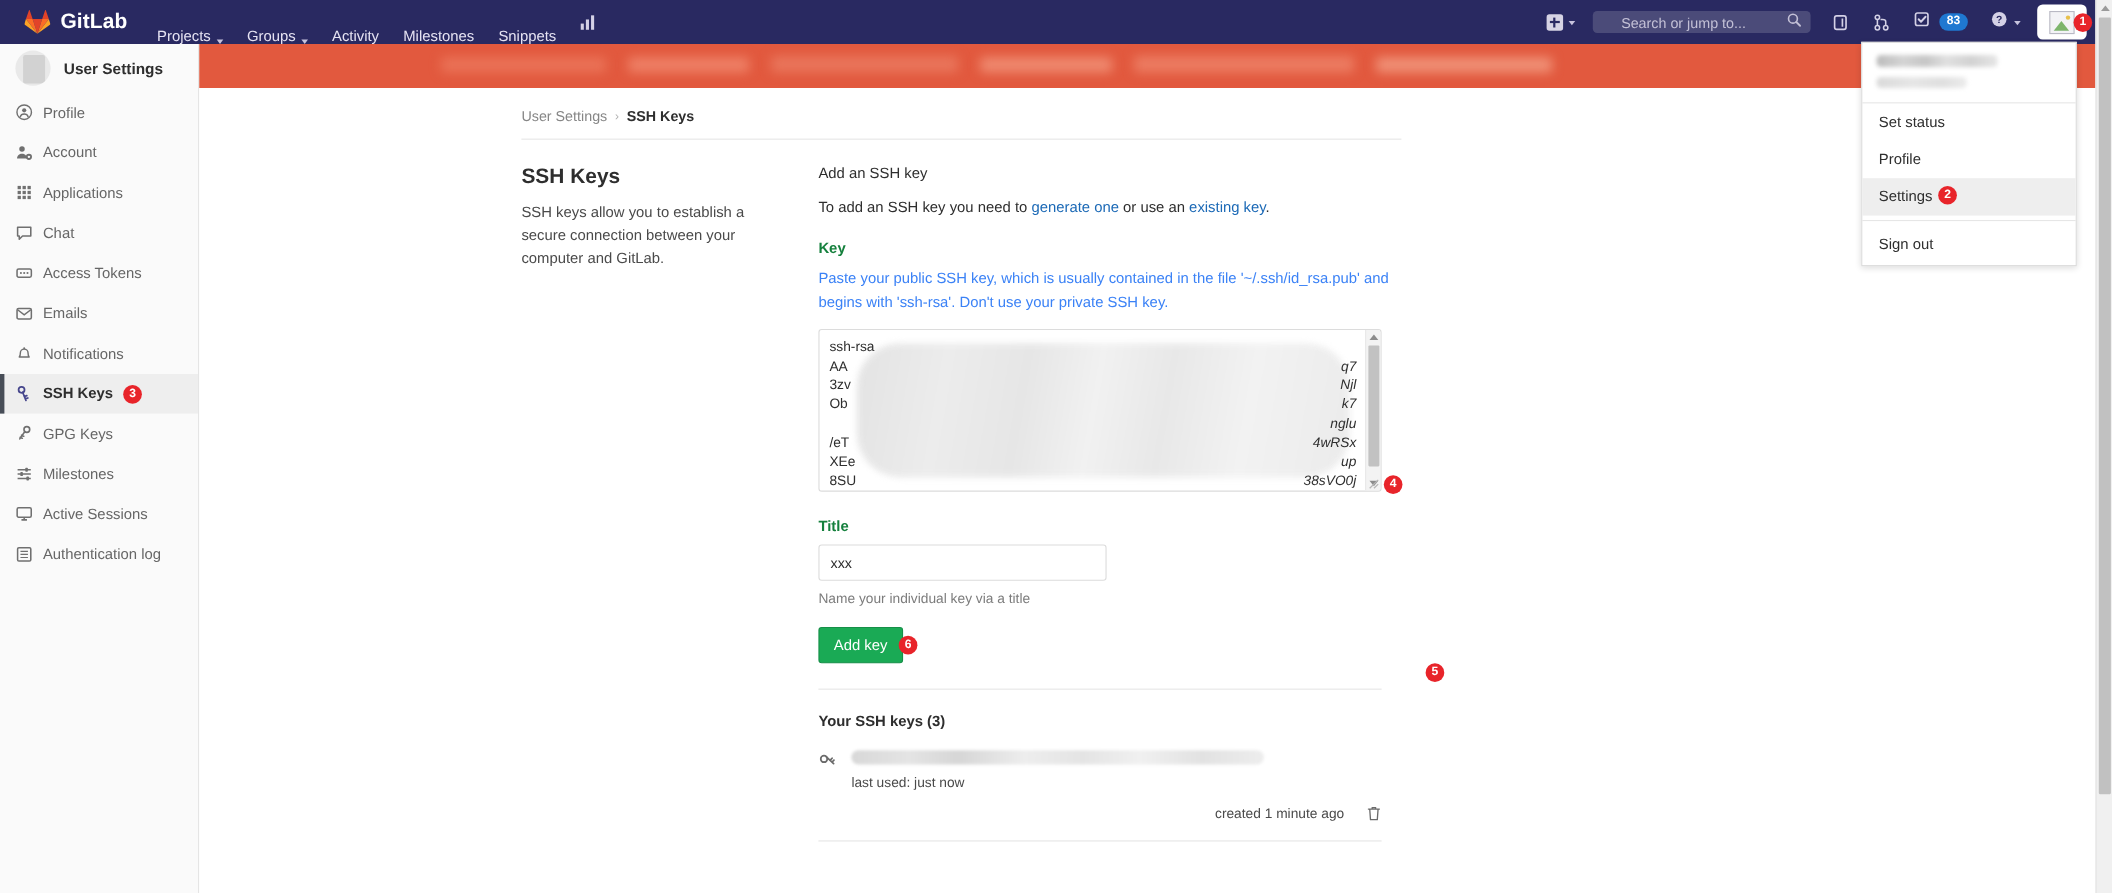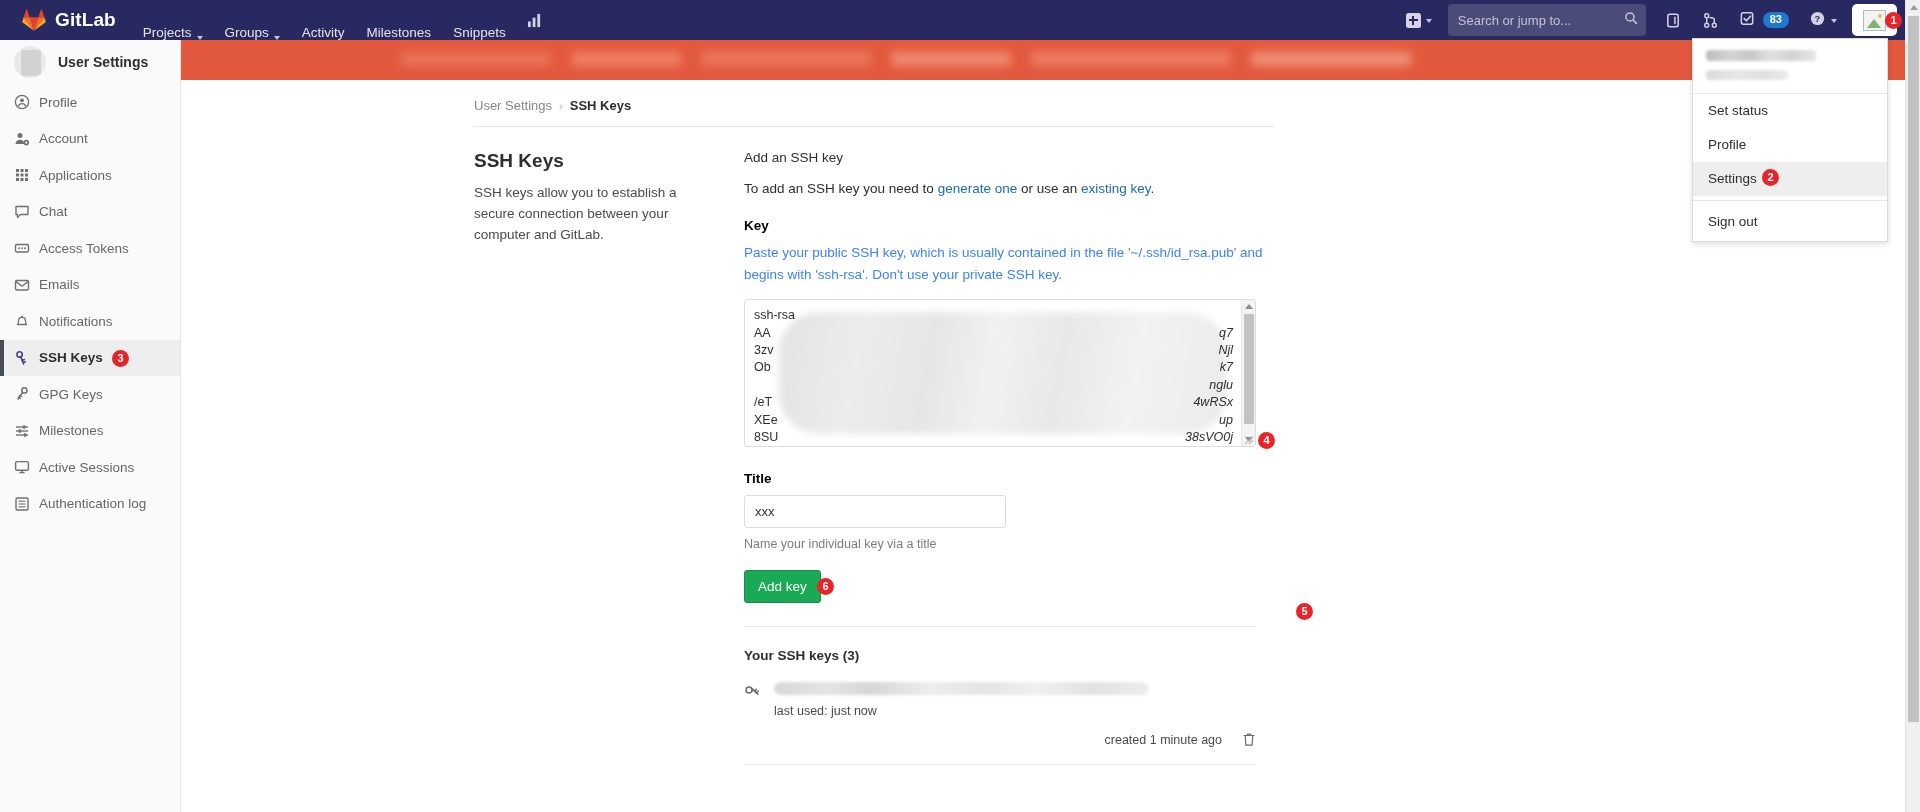--- a/index.html
+++ b/index.html
@@ -57,24 +57,24 @@
     width: 15px; height: 15px; border-radius: 2.5px;
     background: #d6d3e4; position: relative;
   }
   .plus-sq:before, .plus-sq:after {
     content: ""; position: absolute; background: #292961;
   }
   .plus-sq:before { left: 6.5px; top: 3px; width: 2px; height: 9px; }
   .plus-sq:after { top: 6.5px; left: 3px; height: 2px; width: 9px; }
 
   .search-box {
-    width: 198px; height: 32px; border-radius: 4px;
+    width: 198px; height: 20px; border-radius: 4px;
     background: #4b4b79;
     display: flex; align-items: center;
-    padding: 0 8px 0 10px; margin: 0 8px;
+    padding: 0 8px 0 26px; margin: 0 8px;
     cursor: text;
   }
   .search-box .ph { color: #c3c0d6; font-size: 13px; flex: 1; }
 
   .nav-icon-btn {
     height: 40px; padding: 0 9px;
     display: flex; align-items: center; gap: 5px; cursor: pointer;
   }
   .todo-badge {
     background: #1f78d1; color: #fff;
@@ -200,21 +200,21 @@
   .left-col h4 {
     margin: 0 0 11px; font-size: 19px; font-weight: bold; color: #2e2e2e;
   }
   .left-col p { margin: 0; font-size: 13.5px; color: #4a4a4a; line-height: 1.55; }
 
   .right-col { flex: 1; max-width: 520px; }
   .rc-title { font-size: 13.5px; color: #2e2e2e; margin-bottom: 16px; }
   .rc-sub { font-size: 13.5px; color: #2e2e2e; margin-bottom: 22px; }
   .rc-sub a { color: #1b69b6; text-decoration: none; cursor: pointer; }
   .field-label {
-    font-size: 13.5px; font-weight: bold; color: #000000; margin-bottom: 9px;
+    font-size: 13.5px; font-weight: bold; color: #15803d; margin-bottom: 9px;
   }
   .field-help {
     font-size: 13.5px; color: #3b82f6; line-height: 1.6; margin-bottom: 14px;
   }
 
   .ta-wrap {
     position: relative; width: 512px; height: 148px;
     border: 1px solid #dcdcdc; border-radius: 3px;
     background: #fff; overflow: hidden;
   }

